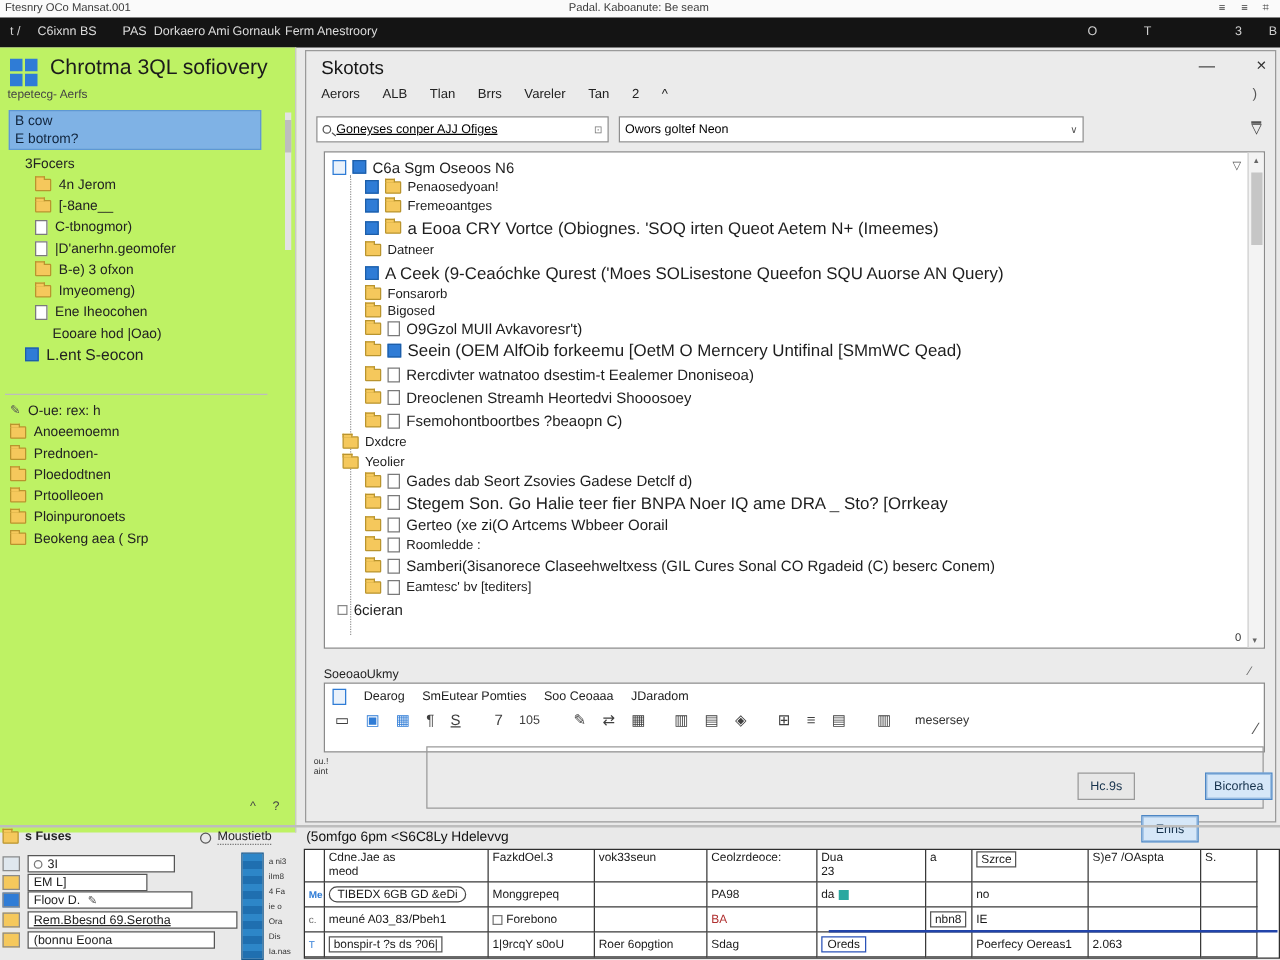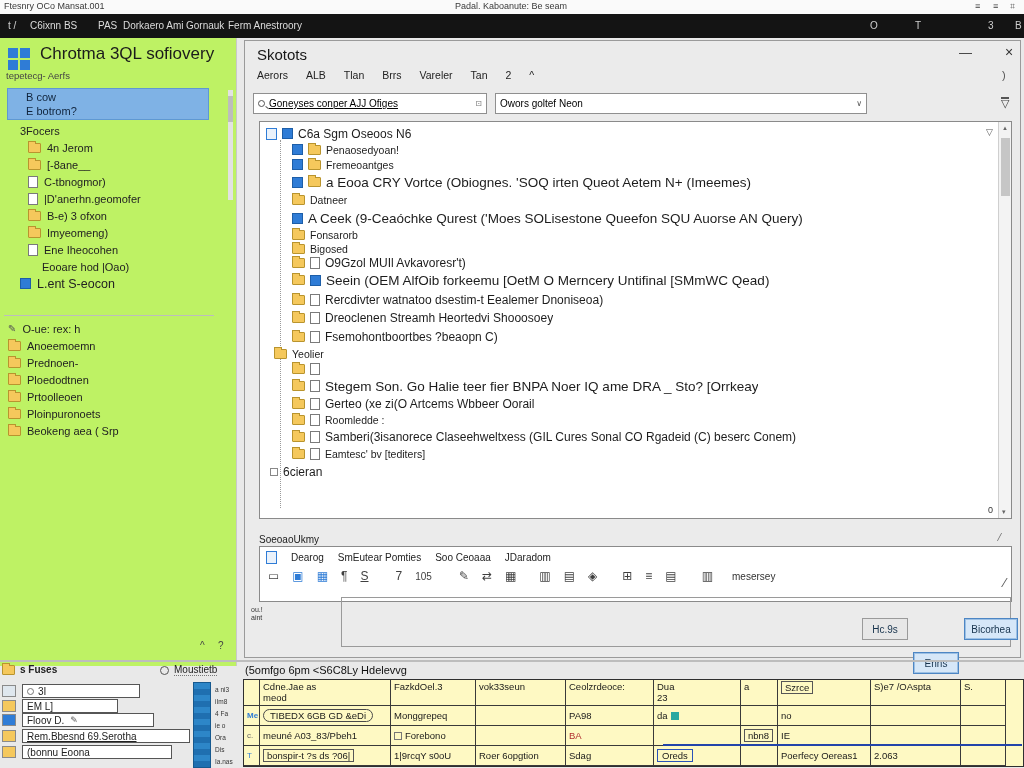--- a/index.html
+++ b/index.html
@@ -16,21 +16,21 @@
   .mbar { left:0; top:14px; width:1024px; height:24px; background:#141414; color:#dcdcdc; font-size:10px; }
   .mbar .mi { position:absolute; top:6px; cursor:default; }
   .mbar .gly { color:#cfcfcf; }
 
   
   .sidebar { left:0; top:38px; width:237px; height:628px; background:#bef264; border-right:1px solid #c9c9c9; }
   .winlogo { display:inline-grid; grid-template-columns:10px 10px; grid-template-rows:10px 10px; gap:2px; }
   .winlogo i { background:#2f7cd6; }
   .side-title { font-size:17px; color:#1b1b1b; }
   .side-sub { font-size:9.5px; color:#444; }
-  .sel-item { background:#7fb2e5; border:1px solid #5f98d2; color:#10243c; font-size:11px; line-height:14px; padding:1px 18px; }
+  .sel-item { background:#7fb2e5; border:1px solid #5f98d2; color:#10243c; font-size:11px; line-height:14px; padding:1px 4px; }
   .side-item { display:flex; align-items:center; gap:6px; height:17px; font-size:11px; color:#222; padding-left:8px; }
   .side-item.indent { padding-left:16px; }
   .fold { width:13px; height:10px; background:#f5c85c; border:1px solid #b9942e; border-radius:1px; position:relative; flex:0 0 13px; }
   .fold::before { content:""; position:absolute; left:-1px; top:-3px; width:6px; height:2px; background:#f5c85c; border:1px solid #b9942e; border-bottom:none; }
   .docic { width:10px; height:12px; background:#fff; border:1px solid #7a7a7a; flex:0 0 10px; }
   .penic { font-size:10px; color:#555; }
   .sep { border-top:1px solid #bdbdbd; }
 
   
   .mwin { left:244px; top:40px; width:777px; height:618px; background:#ebebeb; border:1px solid #9a9a9a; }
@@ -62,21 +62,21 @@
   
   .bl-row { position:absolute; background:#fff; border:1px solid #565656; font-size:10px; color:#222; display:flex; align-items:center; padding:0 4px; height:14px; white-space:nowrap; overflow:hidden; }
   .gut { position:absolute; width:14px; height:12px; border:1px solid #8a8a8a; }
   .bluestrip { position:absolute; left:193px; top:682px; width:18px; height:86px;
     background:repeating-linear-gradient(180deg,#2d86c8 0 6px,#1f6fb0 6px 12px); border:1px solid #16598f; }
   .striplbl { font-size:6.5px; color:#333; line-height:12px; white-space:pre; }
 
   
   .btable { position:absolute; left:243px; top:662px; width:781px; }
   .btitle { font-size:11px; color:#101010; padding:2px 0 3px 2px; }
-  .grid { display:grid; grid-template-columns:16px 131px 85px 90px 88px 87px 37px 93px 90px 45px; background:#fef9c3; border:1px solid #2f2f2f; }
+  .grid { display:grid; grid-template-columns:16px 131px 85px 90px 88px 87px 37px 93px 90px 45px; background:#ffffff; border:1px solid #2f2f2f; }
   .cell { border-right:1px solid #3a3a3a; border-bottom:1px solid #3a3a3a; font-size:9.5px; padding:1px 3px; overflow:hidden; white-space:nowrap; color:#191919; display:flex; align-items:center; gap:3px; }
   .cell.hdr { height:26px; align-items:flex-start; flex-direction:column; justify-content:flex-start; gap:0; }
   .cell.r { height:20px; }
   .oval { border:1.4px solid #4a4a4a; border-radius:8px; padding:0 6px; }
   .sbox { border:1px solid #565656; padding:0 3px; }
   .bbox { border:1.4px solid #2a52b8; padding:0 4px; }
   .red { color:#b03030; }
   .teal { width:8px; height:8px; background:#2aa8a0; display:inline-block; }
 </style>
 </head>
@@ -292,27 +292,32 @@
         <div class="trow md" style="height:18px;">
             <span class="fold"></span>
             <span class="docic"></span>
             <span class="txt">Dreoclenen Streamh Heortedvi Shooosoey</span>
           </div>
         <div class="trow md" style="height:19px;">
             <span class="fold"></span>
             <span class="docic"></span>
             <span class="txt">Fsemohontboortbes ?beaopn C)</span>
           </div>
+        <div class="trow sm" style="height:16px; padding-left:14px;">
+            <span class="fold"></span>
+            <span class="txt">Dxdcre</span>
+          </div>
         <div class="trow sm" style="height:15px; padding-left:14px;">
             <span class="fold"></span>
             <span class="txt">Yeolier</span>
           </div>
         <div class="trow md" style="height:16px;">
             <span class="fold"></span>
             <span class="docic"></span>
+            <span class="txt">Gades dab Seort Zsovies Gadese Detclf d)</span>
           </div>
         <div class="trow lg" style="height:18px;">
             <span class="fold"></span>
             <span class="docic"></span>
             <span class="txt">Stegem Son. Go Halie teer fier BNPA Noer IQ ame DRA _ Sto? [Orrkeay</span>
           </div>
         <div class="trow md" style="height:17px;">
             <span class="fold"></span>
             <span class="docic"></span>
             <span class="txt">Gerteo (xe zi(O Artcems Wbbeer Oorail</span>

